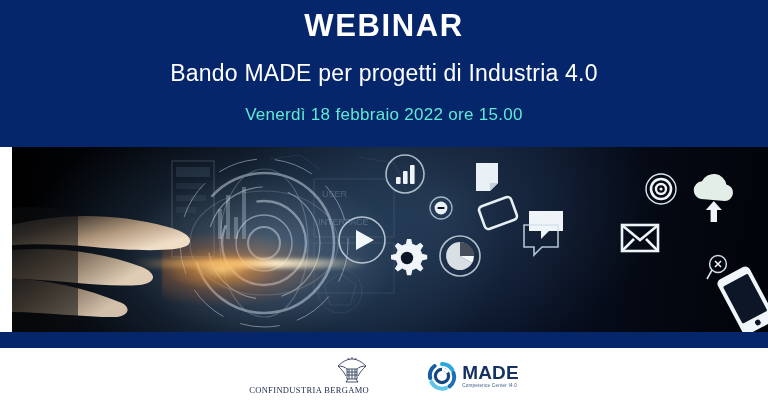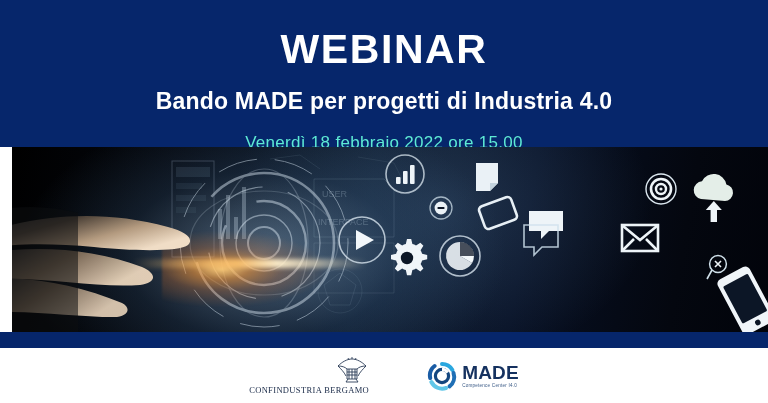--- a/index.html
+++ b/index.html
@@ -10,27 +10,27 @@
   }
   .poster{position:relative;width:768px;height:403px;background:#fff;overflow:hidden;}
 
   
   .header{
     position:absolute;left:0;top:0;width:768px;height:147px;
     background:#06266b;
     display:flex;flex-direction:column;align-items:center;justify-content:flex-start;
   }
   .kicker{
-    margin-top:28px;
-    font-size:41px;font-weight:bold;letter-spacing:1.6px;
+    margin-top:10px;
+    font-size:31px;font-weight:bold;letter-spacing:1.6px;
     color:#ffffff;line-height:1.05;text-align:center;
   }
   .headline{
     margin-top:18px;
-    font-size:23px;font-weight:bold;letter-spacing:.2px;
+    font-size:23px;font-weight:normal;letter-spacing:.2px;
     color:#ffffff;line-height:1.1;text-align:center;
   }
   .datetime{
     margin-top:20px;
     font-size:17px;font-weight:normal;letter-spacing:.3px;
     color:#5eead4;line-height:1.1;text-align:center;
   }
 
   
   .hero{

